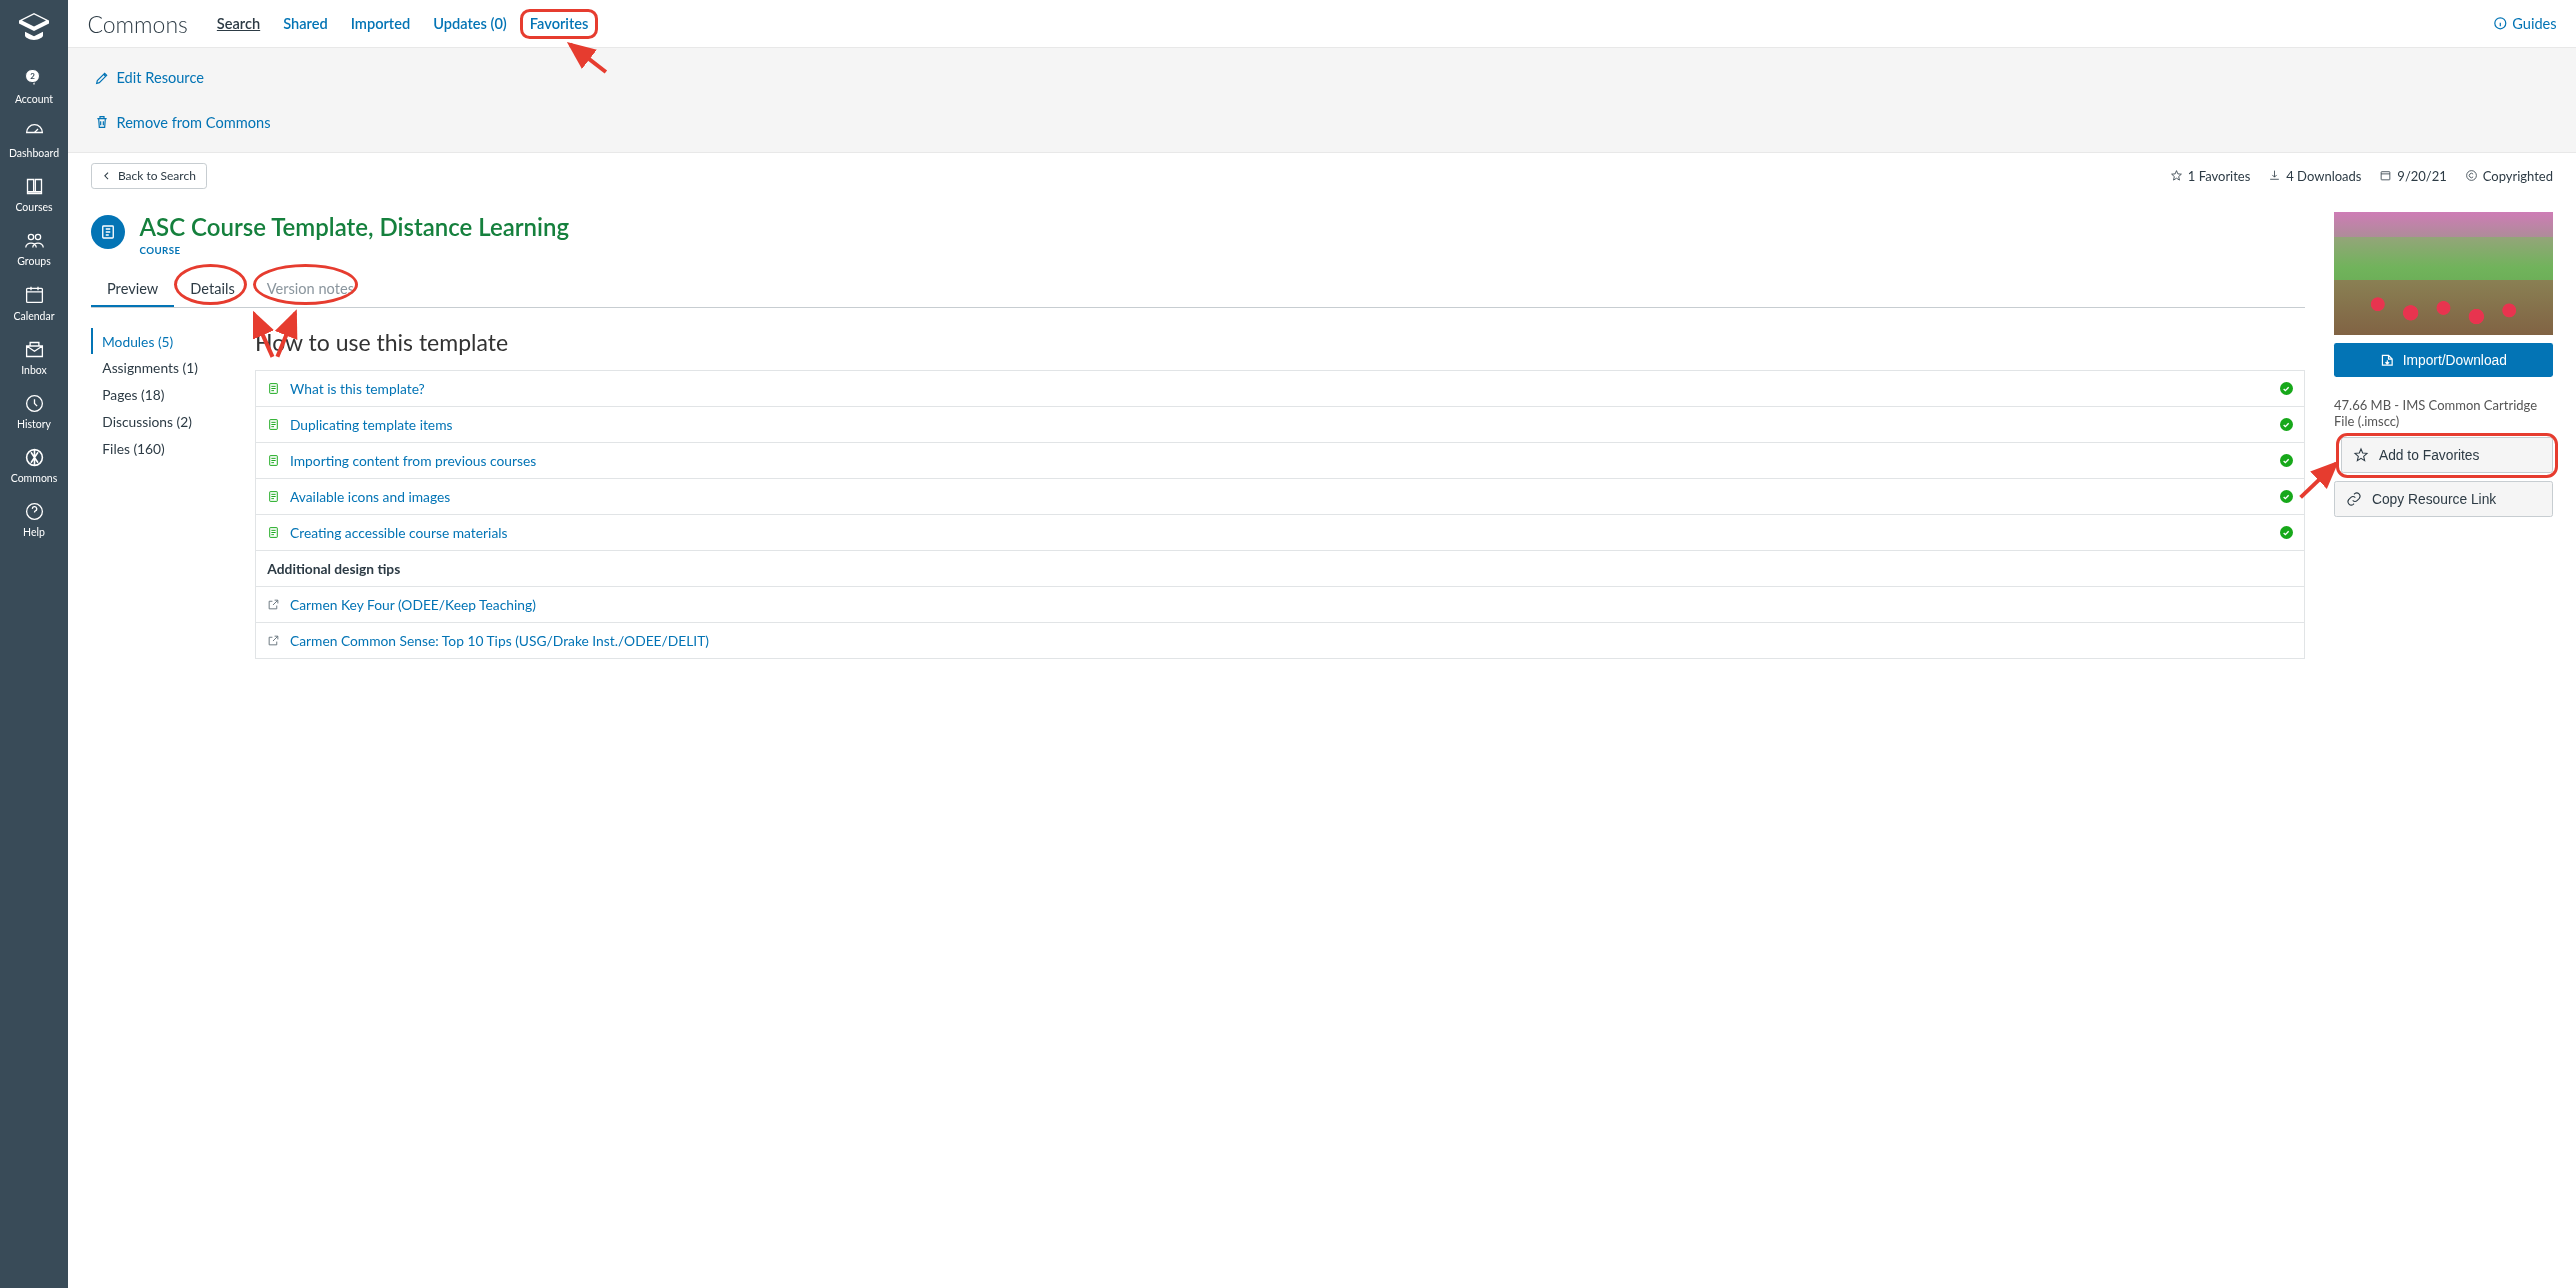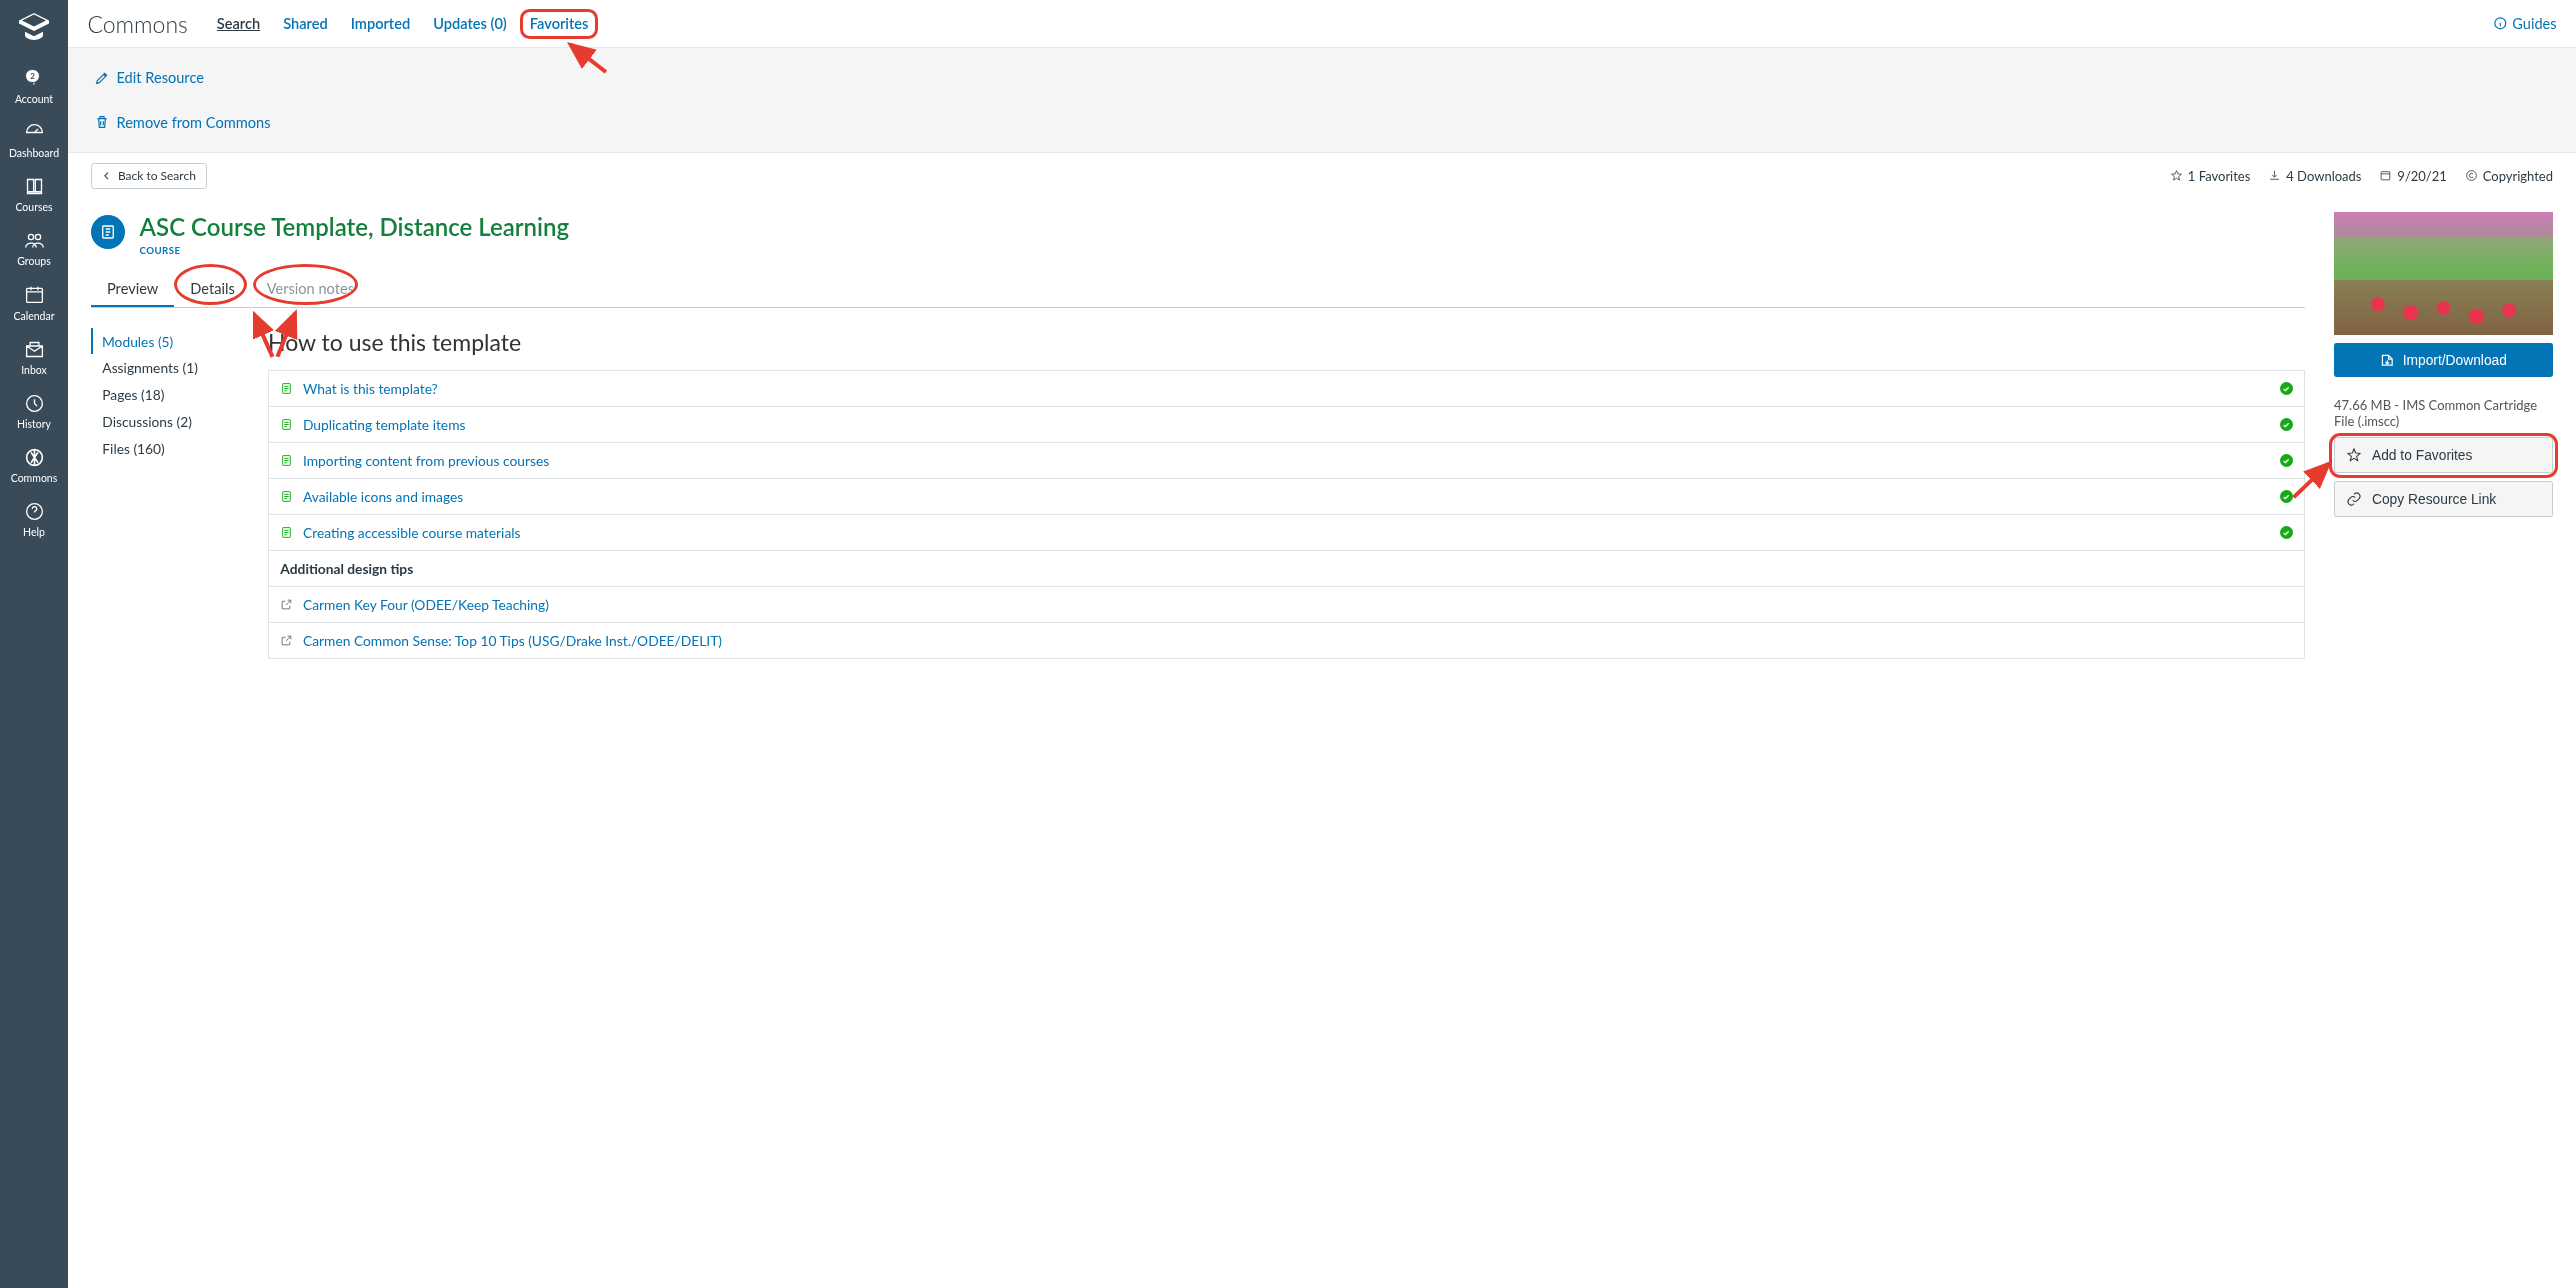--- a/index.html
+++ b/index.html
@@ -58,21 +58,21 @@
 .res-tabs { display: flex; border-bottom: 0.8px solid #c7cdd1; }
 .res-tab { padding: 8px 16px; font-size: 14.6px; color: #2d3b45; cursor: pointer; position: relative; }
 .res-tab.active { border-bottom: 2.4px solid #0374b5; font-weight: 400; }
 .res-tab.dim { color: #8b969e; }
 
 
 .ellipse { position: absolute; border: 3.2px solid #e63c2f; border-radius: 50%; pointer-events: none; }
 .arrows-to-tabs { position: absolute; top: 36px; left: 162px; pointer-events: none; }
 
 
-.preview-body { display: flex; gap: 23px; padding-top: 19.4px; }
+.preview-body { display: flex; gap: 10px; padding-top: 19.4px; }
 .module-nav { width: 154px; flex-shrink: 0; }
 .module-nav .mn-item { padding: 4.9px 0 4.9px 11.3px; font-size: 13.8px; color: #2d3b45; cursor: pointer; }
 .module-nav .mn-item.active { color: #0374b5; border-left: 2.4px solid #0374b5; padding-left: 9px; }
 
 .preview-main { flex: 1; min-width: 0; }
 .preview-main h2 { font-size: 23px; font-weight: 400; margin-bottom: 14.6px; color: #333; }
 .mod-item { display: flex; align-items: center; gap: 9.7px; padding: 9px 11.3px; border: 0.8px solid #e1e4e6; border-top: none; font-size: 13.8px; }
 .mod-item:first-of-type { border-top: 0.8px solid #e1e4e6; }
 .mod-item a { color: #0374b5; text-decoration: none; }
 .mod-item .check { margin-left: auto; width: 13px; height: 13px; background: #17a81a; border-radius: 50%; display: flex; align-items: center; justify-content: center; }
@@ -87,21 +87,21 @@
   radial-gradient(circle at 35% 82%, #e8344f 7.3px, transparent 8px),
   radial-gradient(circle at 50% 78%, #e8344f 6.5px, transparent 7.3px),
   radial-gradient(circle at 65% 85%, #e8344f 7.3px, transparent 8px),
   radial-gradient(circle at 80% 80%, #e8344f 6.5px, transparent 7.3px),
   linear-gradient(to bottom, rgba(200,120,180,0.6) 0%, rgba(100,170,90,0.7) 45%, rgba(60,130,60,0.6) 100%);
 }
 .btn-import { width: 100%; background: #0374b5; color: #fff; border: none; padding: 9.7px; font-size: 13.8px; display: flex; align-items: center; justify-content: center; gap: 8px; cursor: pointer; border-radius: 2.4px; }
 .file-meta { font-size: 13px; color: #555; margin-top: 20px; }
 .side-btn { width: 100%; border: 0.8px solid #c7cdd1; background: #f5f5f5; padding: 9px 11.3px; font-size: 13.8px; display: flex; align-items: center; gap: 9.7px; cursor: pointer; color: #2d3b45; border-radius: 2.4px; margin-top: 8px; }
 
-.side-btn-wrap { position: relative; }
+.side-btn-wrap { position: relative; margin-left: 7px; }
 .side-highlight { position: absolute; top: -4.9px; left: -4.9px; right: -4.9px; bottom: -4.9px; border: 3.2px solid #e63c2f; border-radius: 11.3px; pointer-events: none; }
 .arrow-to-side { position: absolute; left: -42px; bottom: -27.5px; pointer-events: none; }
 
 svg { display: block; }
 </style>
 </head>
 <body>
 
 <nav class="global-nav">
   <div class="logo-icon">

